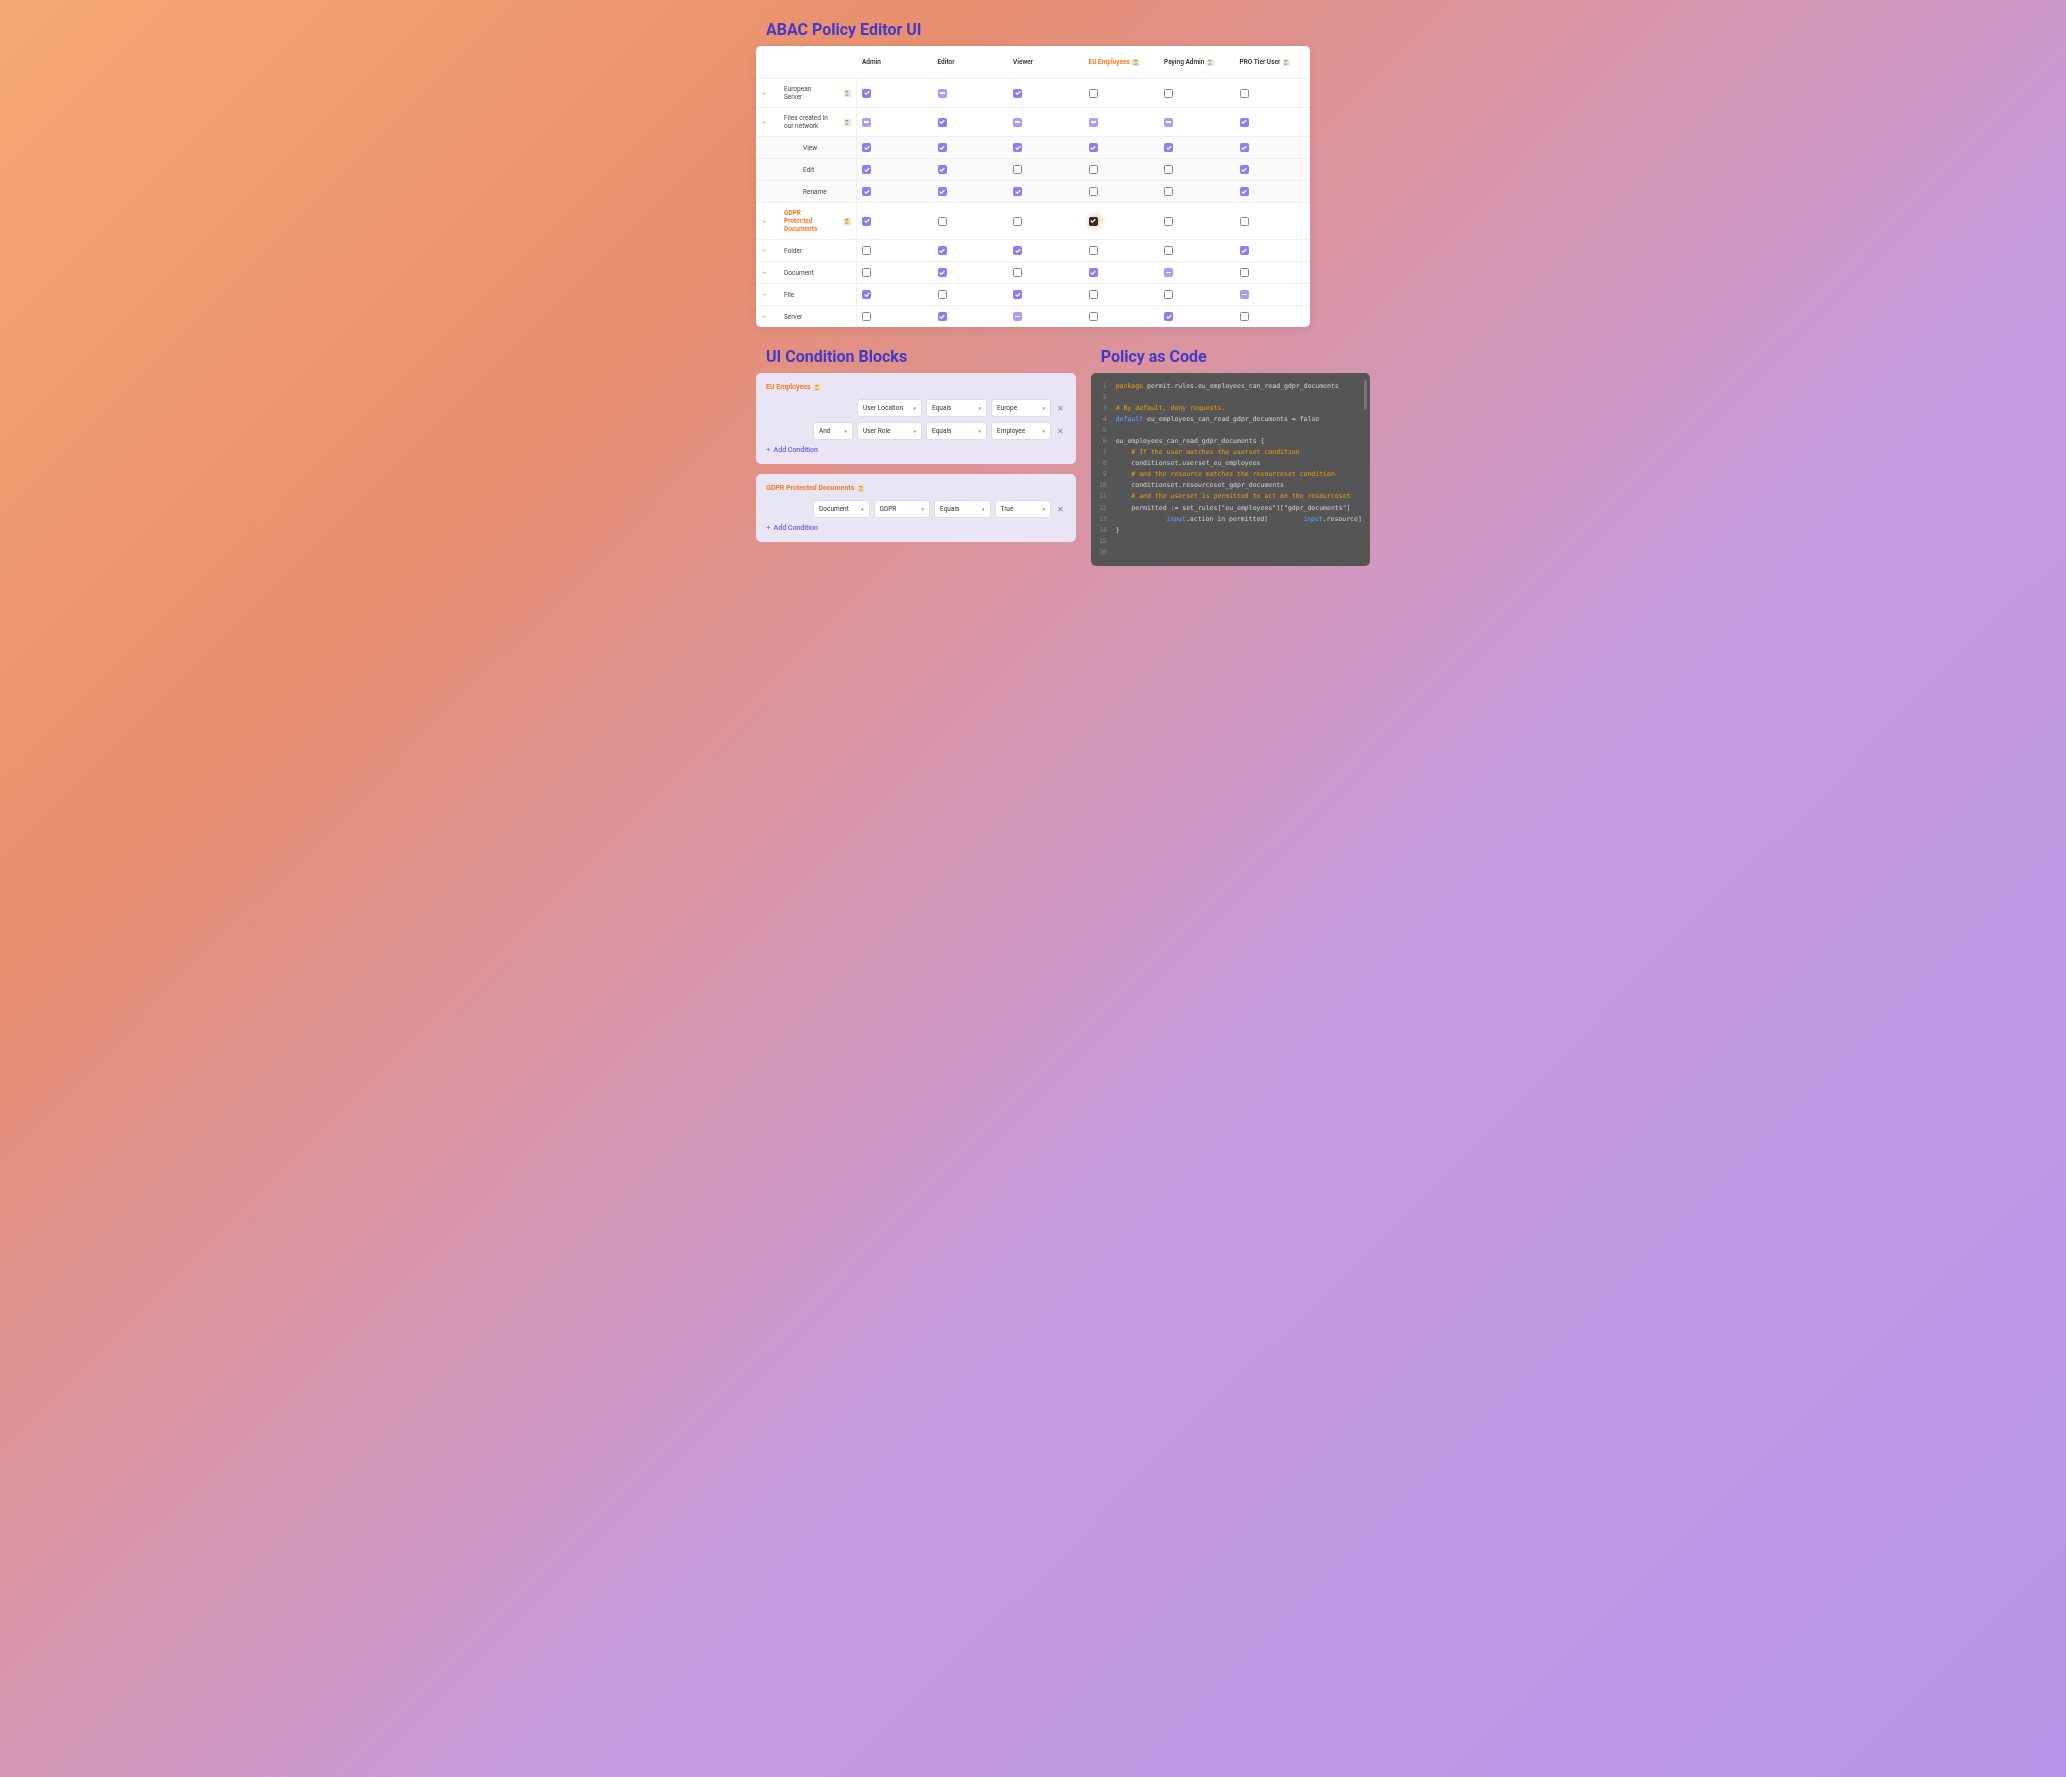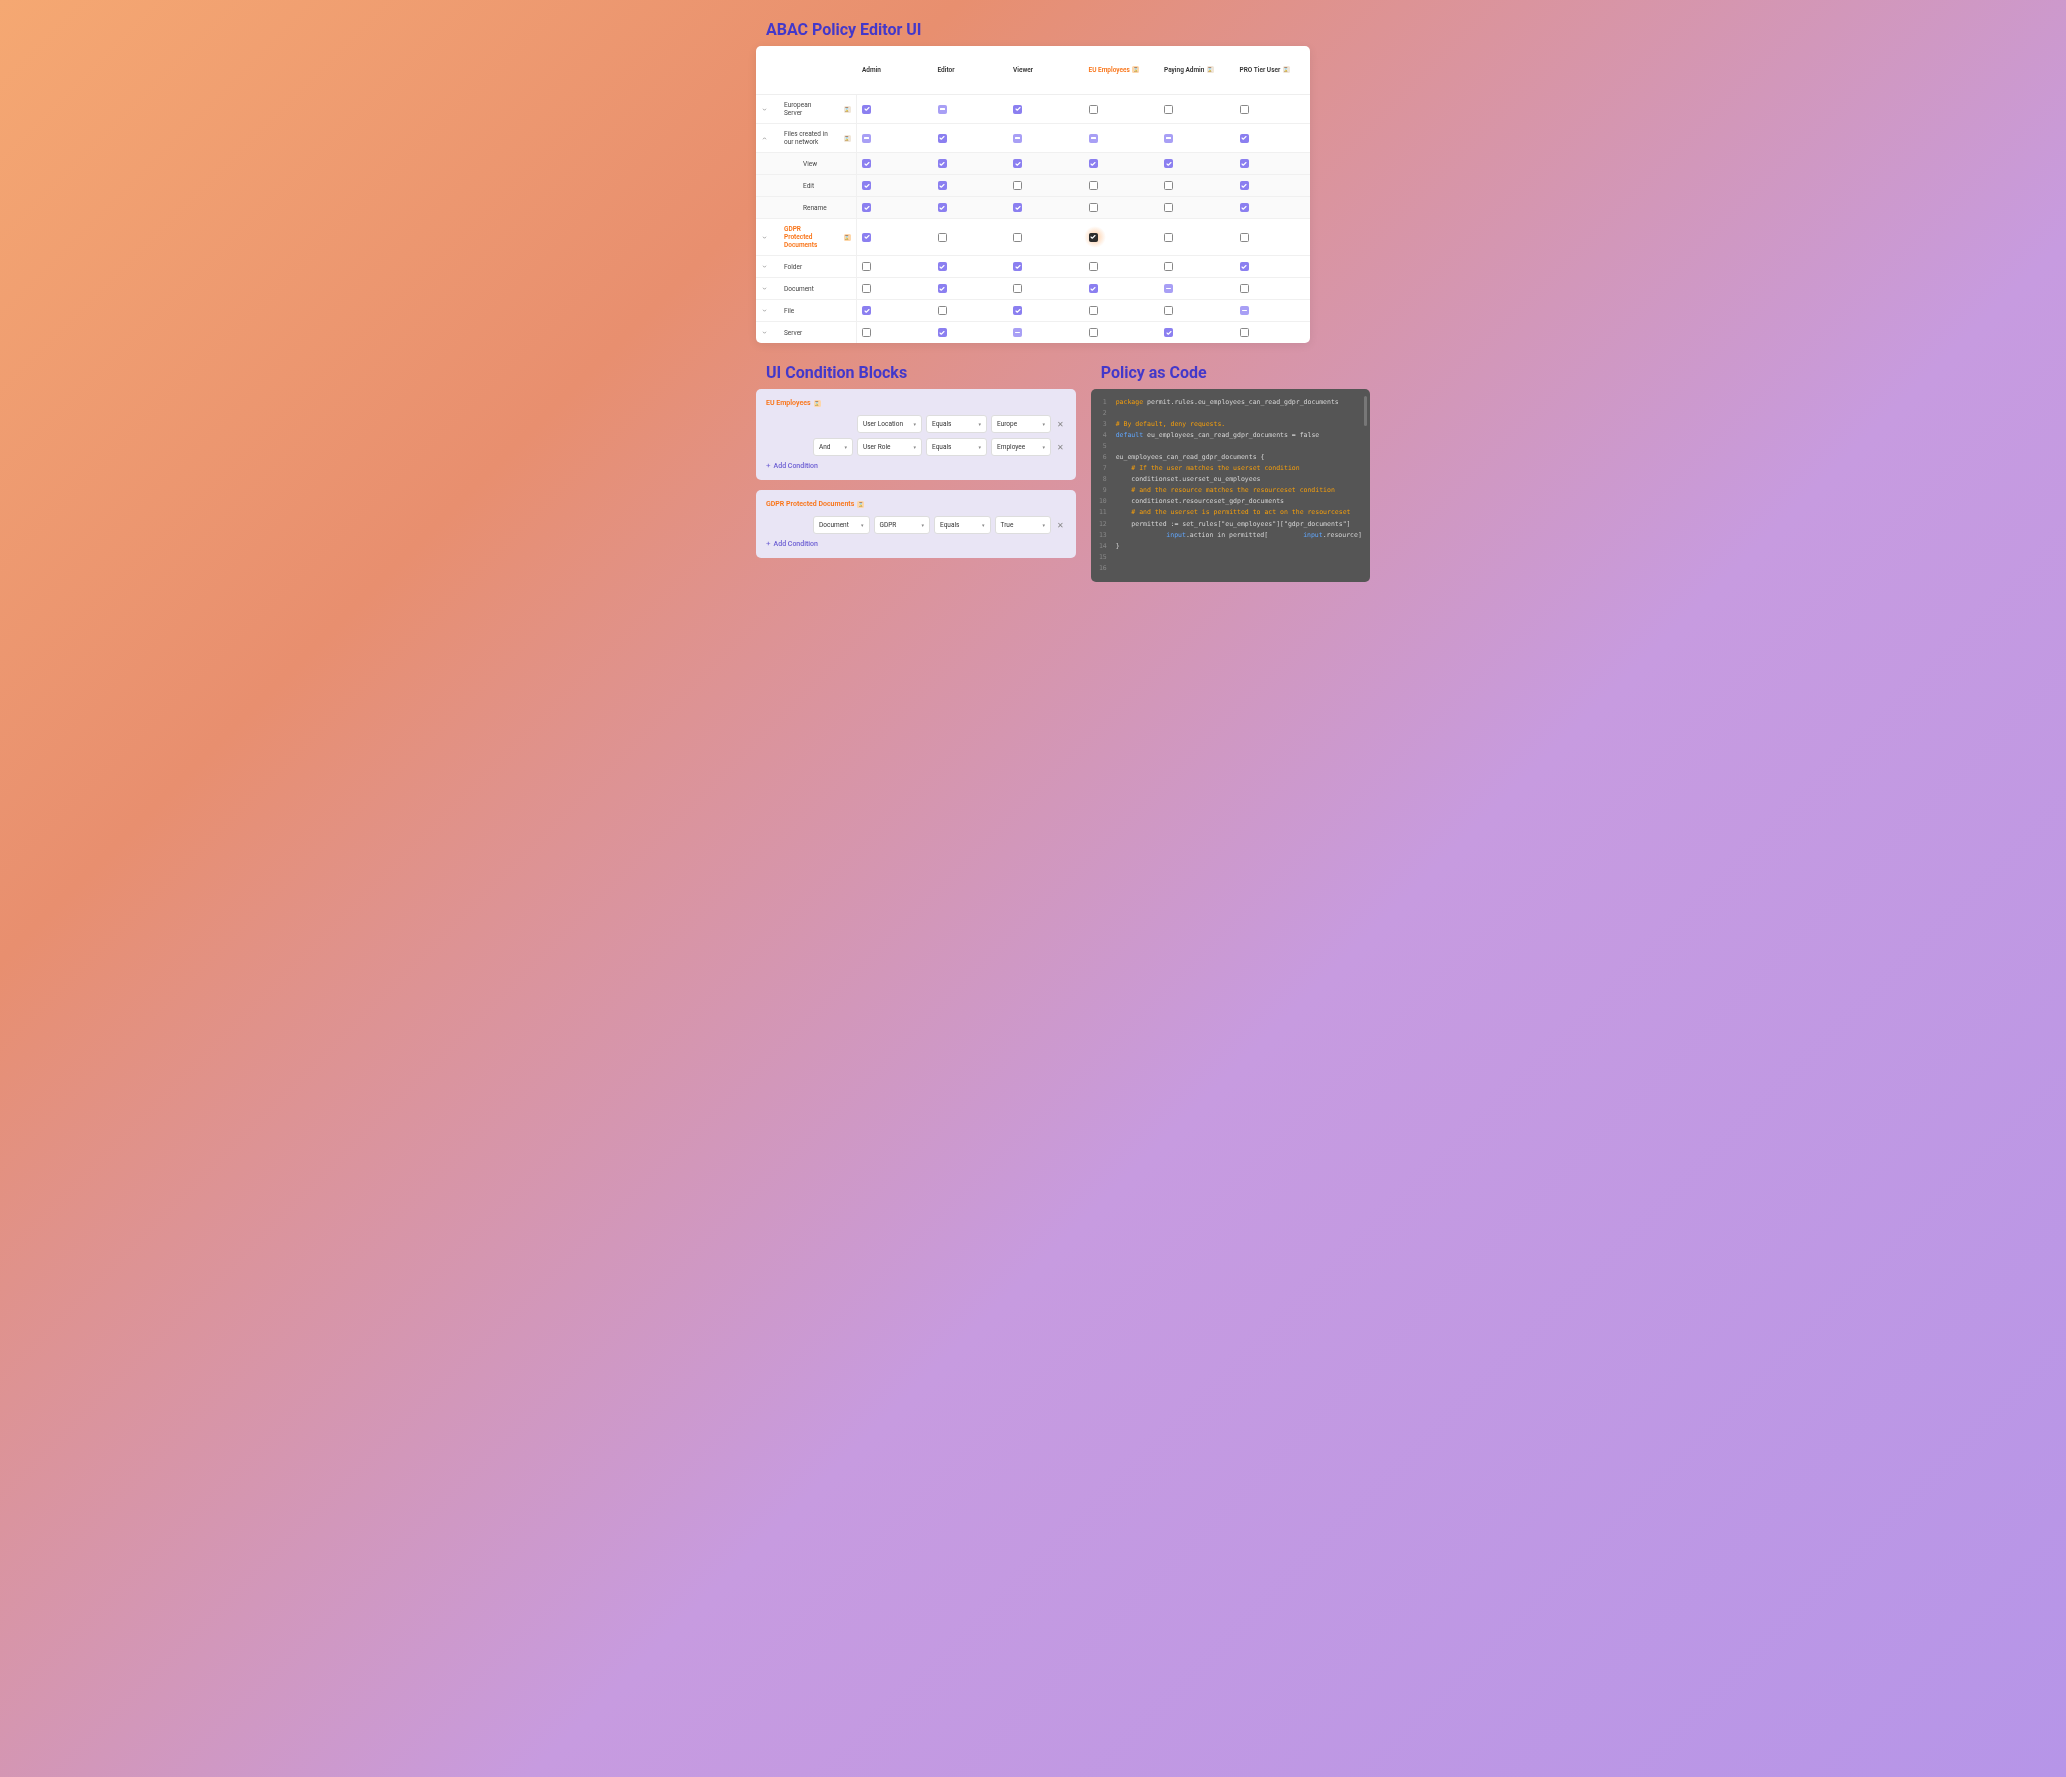--- a/index.html
+++ b/index.html
@@ -25,26 +25,26 @@
   overflow: hidden;
   box-shadow: 0 2px 10px rgba(0,0,0,0.08);
   margin-bottom: 20px;
 }
 .pt-header {
   display: grid;
   grid-template-columns: 101px repeat(6, 1fr);
   border-bottom: 0.5px solid #eee;
 }
 .pt-header-cell {
-  padding: 20px 5px;
+  padding: 12px 5px;
   font-weight: 600;
   font-size: 6.5px;
   color: #333;
   display: flex;
-  align-items: flex-start;
+  align-items: flex-end;
   gap: 2.5px;
 }
 .pt-header-cell.highlight { color: #f97316; }
 .pt-row {
   display: grid;
   grid-template-columns: 101px repeat(6, 1fr);
   border-bottom: 0.5px solid #f0f0f0;
 }
 .pt-row:last-child { border-bottom: none; }
 .pt-row.sub-row { background: #fafafa; }

